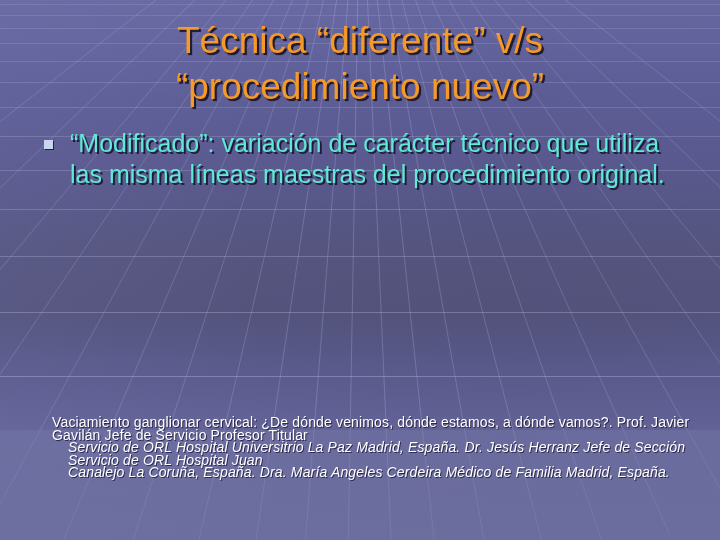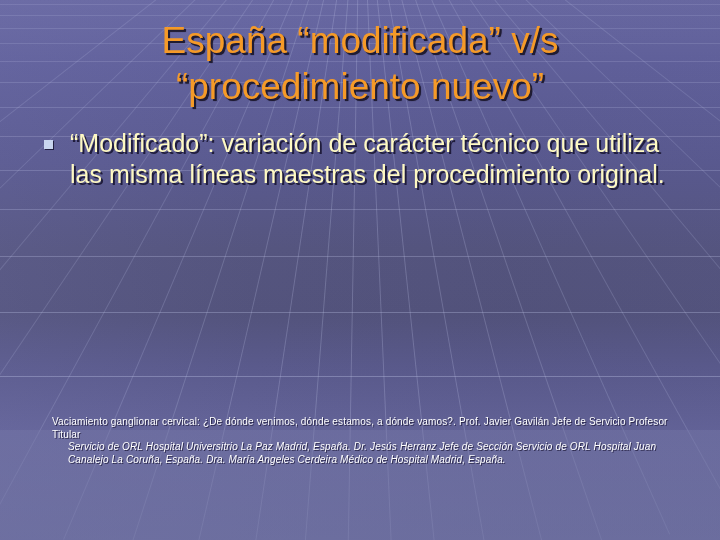--- a/index.html
+++ b/index.html
@@ -115,35 +115,35 @@
   .bullet-marker {
     flex: 0 0 auto;
     width: 9px;
     height: 9px;
     margin: 12px 17px 0 8px;
     background: #c9d6ef;
     box-shadow: 1px 1px 0 rgba(25,22,50,0.85);
   }
   .bullet-text {
     flex: 1 1 auto;
-    color: #fef9c3;
+    color: #5eead4;
     font-size: 25px;
     line-height: 31px;
     text-shadow: 2px 2px 0 rgba(26,23,52,0.92);
   }
   .spacer-gap { height: 72px; }
 
   
   .citation {
     position: absolute;
     left: 52px;
     right: 24px;
     top: 416px;
     color: #ffffff;
-    font-size: 10px;
+    font-size: 14px;
     line-height: 12.6px;
     text-shadow: 1px 1px 0 rgba(30,26,58,0.8);
     letter-spacing: 0.15px;
   }
   .citation .l1 { margin-left: 0; }
   .citation .l2,
   .citation .l3 { margin-left: 16px; font-style: italic; }
 </style>
 </head>
 <body>
@@ -186,34 +186,34 @@
       <i style="transform: rotate(18deg); background: rgba(188, 193, 228, 0.247);"></i>
       <i style="transform: rotate(23deg); background: rgba(188, 193, 228, 0.235);"></i>
       <i style="transform: rotate(28.5deg); background: rgba(188, 193, 228, 0.22);"></i>
       <i style="transform: rotate(34deg); background: rgba(188, 193, 228, 0.208);"></i>
       <i style="transform: rotate(40deg); background: rgba(188, 193, 228, 0.196);"></i>
       <i style="transform: rotate(46deg); background: rgba(188, 193, 228, 0.196);"></i>
       <i style="transform: rotate(52deg); background: rgba(188, 193, 228, 0.196);"></i>
     </div>
   <div class="bg-lower"></div>
 
-  <div class="title">España “modificada” v/s
+  <div class="title">Técnica “diferente” v/s
 “procedimiento nuevo”</div>
 
   <div class="body">
 
     <div class="bullet-row">
       <span class="bullet-marker"></span>
       <span class="bullet-text">“Modificado”: variación de carácter técnico que utiliza las misma líneas maestras del procedimiento original.</span>
     </div>
 
     <div class="spacer-gap"></div>
 
 
   </div>
 
   <div class="citation">
     <div class="l1">Vaciamiento ganglionar cervical: ¿De dónde venimos, dónde estamos, a dónde vamos?. Prof. Javier Gavilán Jefe de Servicio Profesor Titular</div>
     <div class="l2">Servicio de ORL Hospital Universitrio La Paz Madrid, España. Dr. Jesús Herranz Jefe de Sección Servicio de ORL Hospital Juan</div>
-    <div class="l3">Canalejo La Coruña, España. Dra. María Angeles Cerdeira Médico de Hospital Madrid, España.</div>
+    <div class="l3">Canalejo La Coruña, España. Dra. María Angeles Cerdeira Médico de Familia Madrid, España.</div>
   </div>
 
 </div>
 
 </body></html>

